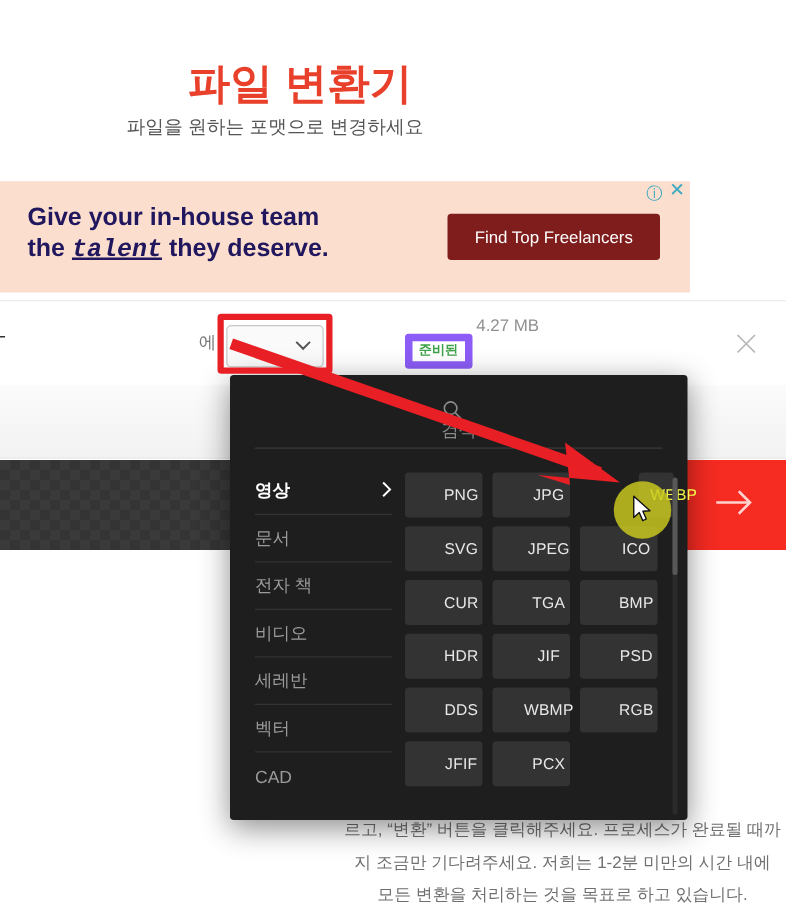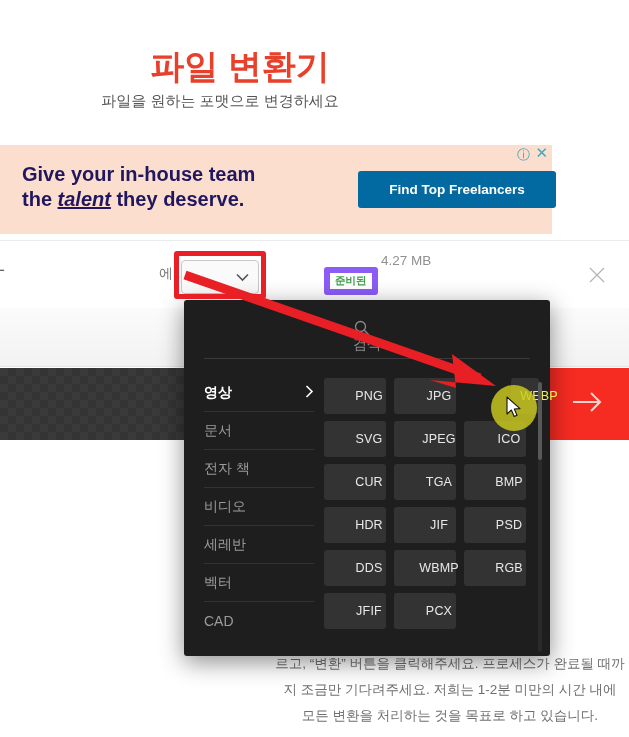--- a/index.html
+++ b/index.html
@@ -24,25 +24,25 @@
 
   
   .ad {
     position:absolute; left:0; top:145px; width:552px; height:89px;
     background:#fbdecd;
   }
   .ad-headline {
     position:absolute; left:22px; top:17px; width:320px;
     font-size:20px; line-height:25px; font-weight:700; color:#20175e;
   }
-  .ad-headline .em { font-style:italic; font-family:Liberation Sans, sans-serif; text-decoration:underline; font-weight:700; }
+  .ad-headline .em { font-style:italic; font-family:Liberation Mono, monospace; text-decoration:underline; font-weight:700; }
   .ad-cta {
-    position:absolute; left:358px; top:26px; width:198px; height:37px;
-    background:#0369a1; border-radius:3px; color:#fff;
-    font-size:13.5px; font-weight:700; display:flex; align-items:center; justify-content:center;
+    position:absolute; left:358px; top:26px; width:170px; height:37px;
+    background:#7f1d1d; border-radius:3px; color:#fff;
+    font-size:13.5px; font-weight:400; display:flex; align-items:center; justify-content:center;
     cursor:pointer;
   }
   .ad-ctl { position:absolute; top:3px; font-size:13px; color:#3aa8c1; cursor:pointer; line-height:13px; }
   .ad-info { right:22px; }
   .ad-close { right:4px; color:#3aa8c1; font-size:15px; top:1px; }
 
   
   .toolbar {
     position:absolute; left:0; top:240px; width:629px; height:68px;
     background:#ffffff; border-top:1px solid #ececec;

